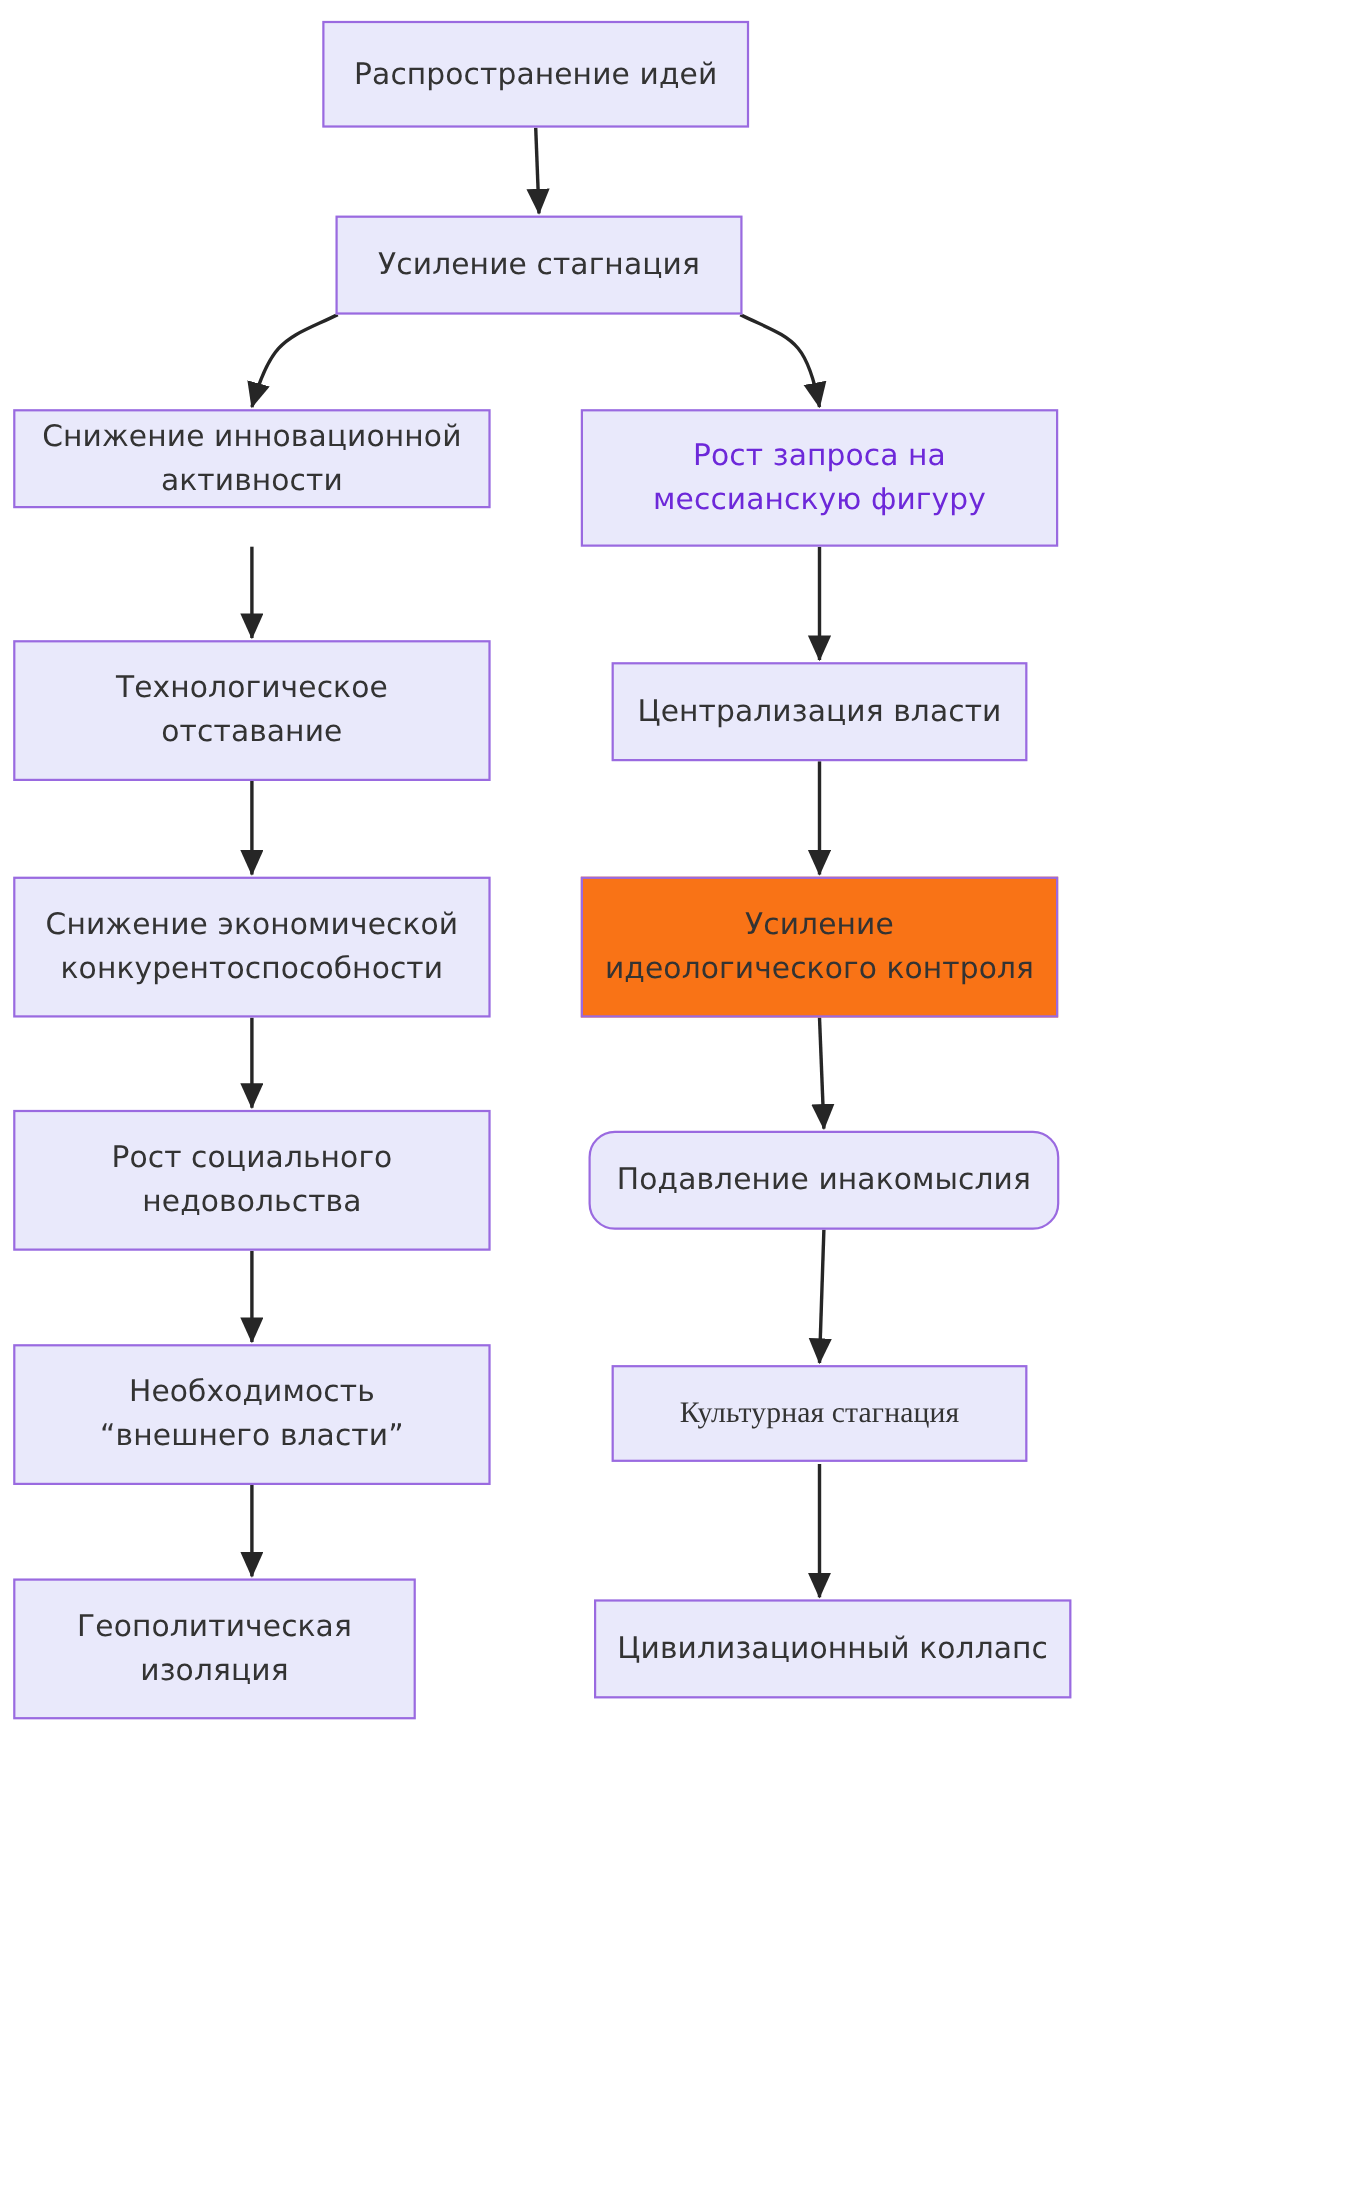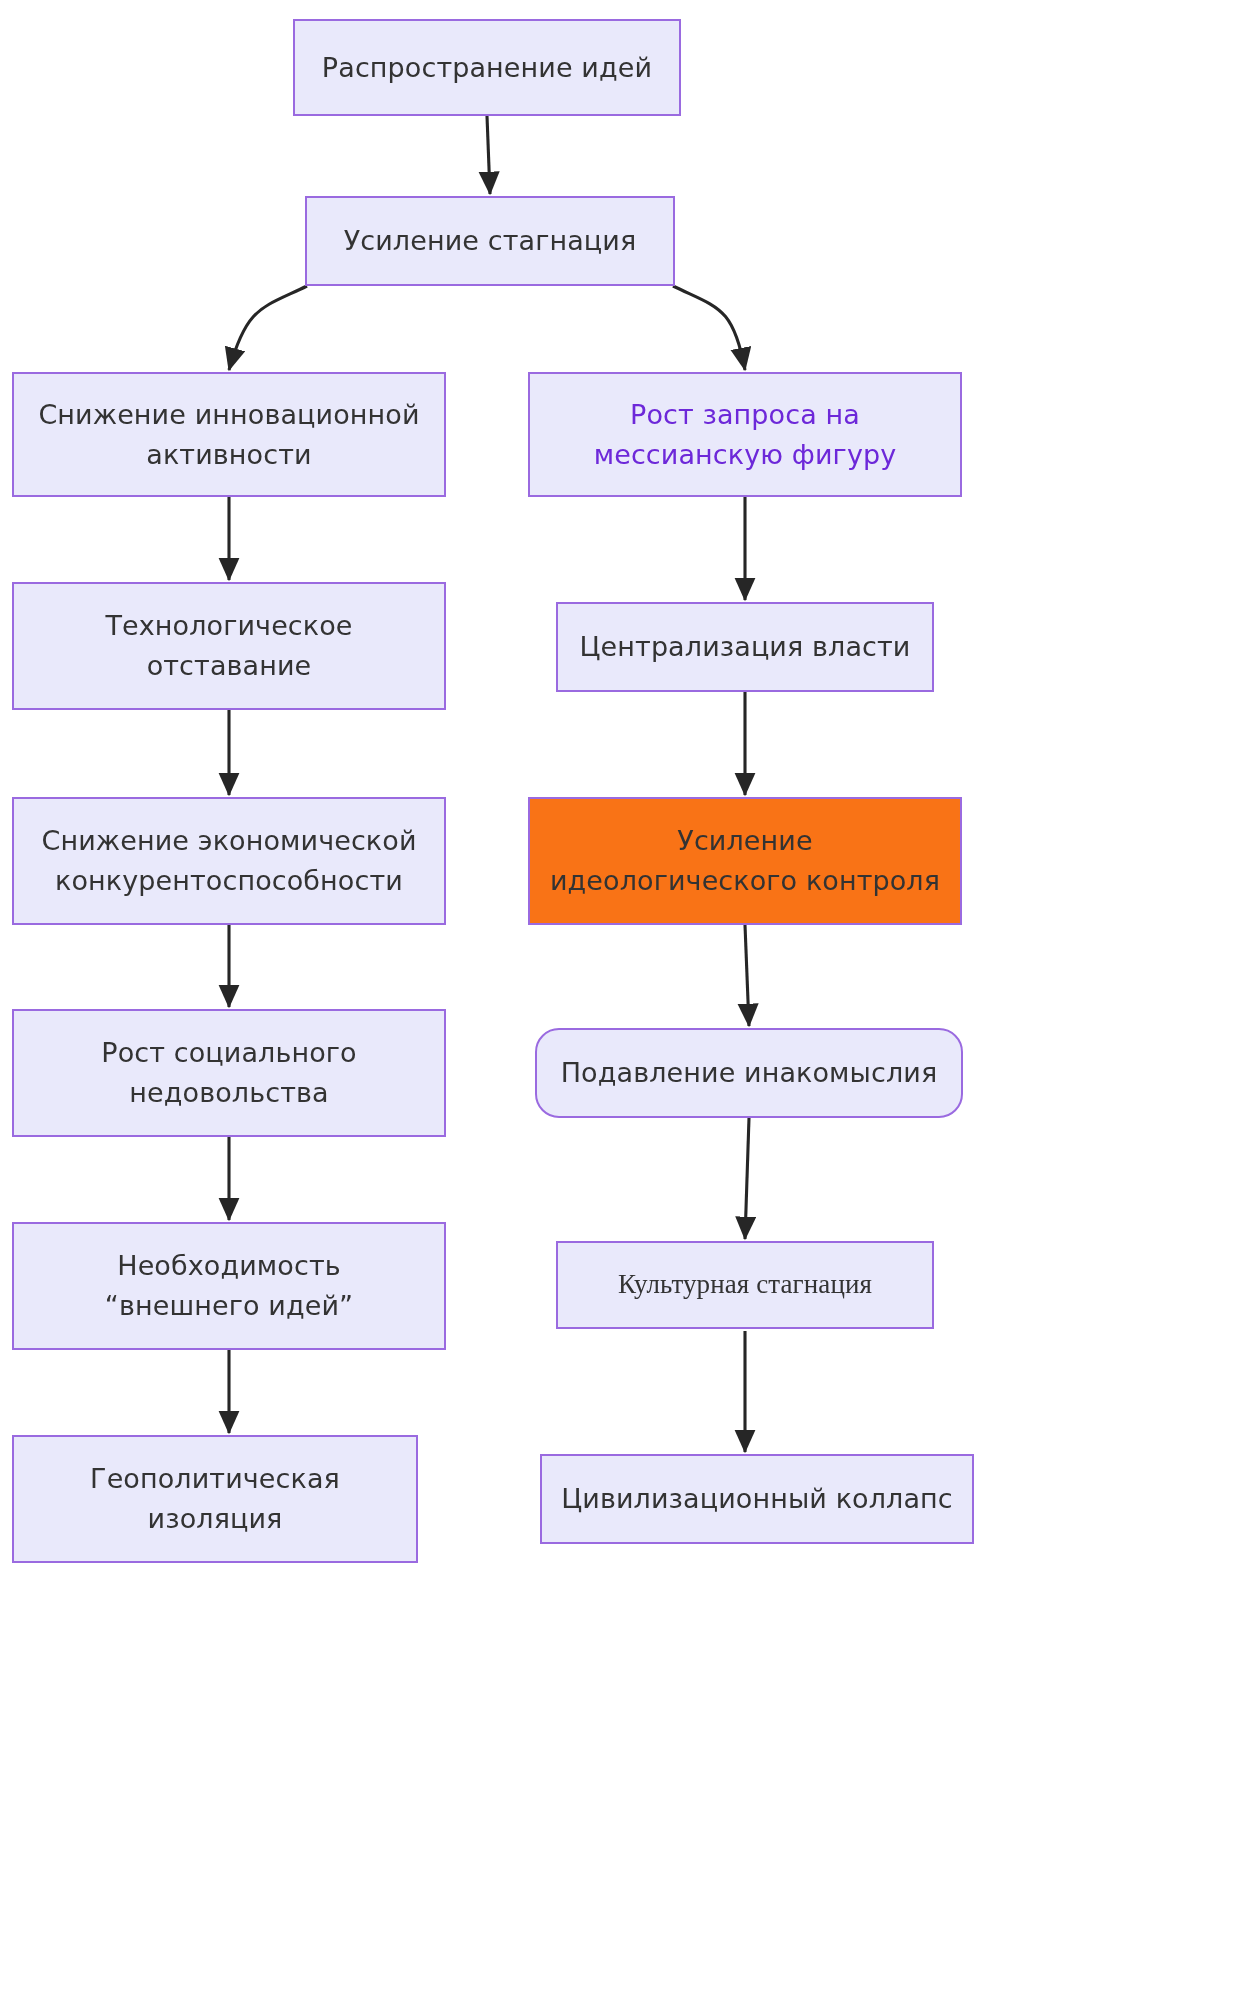--- a/index.html
+++ b/index.html
@@ -67,35 +67,35 @@
         <path d="M745,682 L745,785" marker-end="url(#arrowhead)" stroke="#262626"></path>
         <path d="M745,915 L749,1016" marker-end="url(#arrowhead)" stroke="#262626"></path>
         <path d="M749,1108 L745,1229" marker-end="url(#arrowhead)" stroke="#262626"></path>
         <path d="M745,1321 L745,1442" marker-end="url(#arrowhead)" stroke="#262626"></path>
       </g>
   </svg>
 
   <div id="nodes">
       <div class="node" style="left: 293px; top: 9px; width: 388px; height: 97px; background: rgb(233, 233, 251); border-color: rgb(154, 106, 224); color: rgb(51, 51, 51);"><span>Распространение идей</span></div>
       <div class="node" style="left: 305px; top: 186px; width: 370px; height: 90px; background: rgb(233, 233, 251); border-color: rgb(154, 106, 224); color: rgb(51, 51, 51);"><span>Усиление стагнация</span></div>
-      <div class="node" style="left: 12px; top: 362px; width: 434px; height: 125px; background: rgb(233, 233, 251); border-color: rgb(154, 106, 224); color: rgb(51, 51, 51);"><span>Снижение инновационной
+      <div class="node" style="left: 12px; top: 362px; width: 434px; height: 90px; background: rgb(233, 233, 251); border-color: rgb(154, 106, 224); color: rgb(51, 51, 51);"><span>Снижение инновационной
 активности</span></div>
       <div class="node" style="left: 528px; top: 362px; width: 434px; height: 125px; background: rgb(233, 233, 251); border-color: rgb(154, 106, 224); color: #6d28d9;"><span>Рост запроса на
 мессианскую фигуру</span></div>
       <div class="node" style="left: 12px; top: 572px; width: 434px; height: 128px; background: rgb(233, 233, 251); border-color: rgb(154, 106, 224); color: rgb(51, 51, 51);"><span>Технологическое
 отставание</span></div>
       <div class="node" style="left: 556px; top: 592px; width: 378px; height: 90px; background: rgb(233, 233, 251); border-color: rgb(154, 106, 224); color: rgb(51, 51, 51);"><span>Централизация власти</span></div>
       <div class="node" style="left: 12px; top: 787px; width: 434px; height: 128px; background: rgb(233, 233, 251); border-color: rgb(154, 106, 224); color: rgb(51, 51, 51);"><span>Снижение экономической
 конкурентоспособности</span></div>
       <div class="node" style="left: 528px; top: 787px; width: 434px; height: 128px; background: #f97316; border-color: rgb(154, 106, 224); color: rgb(51, 51, 51);"><span>Усиление
 идеологического контроля</span></div>
       <div class="node" style="left: 12px; top: 999px; width: 434px; height: 128px; background: rgb(233, 233, 251); border-color: rgb(154, 106, 224); color: rgb(51, 51, 51);"><span>Рост социального
 недовольства</span></div>
       <div class="node" style="left: 535px; top: 1018px; width: 428px; height: 90px; background: rgb(233, 233, 251); border-color: rgb(154, 106, 224); color: rgb(51, 51, 51); border-radius: 24px;"><span>Подавление инакомыслия</span></div>
       <div class="node" style="left: 12px; top: 1212px; width: 434px; height: 128px; background: rgb(233, 233, 251); border-color: rgb(154, 106, 224); color: rgb(51, 51, 51);"><span>Необходимость
-“внешнего идей”</span></div>
+“внешнего власти”</span></div>
       <div class="node" style="left: 556px; top: 1231px; width: 378px; height: 88px; background: rgb(233, 233, 251); border-color: rgb(154, 106, 224); color: rgb(51, 51, 51); font-family: Liberation Serif, serif;"><span>Культурная стагнация</span></div>
-      <div class="node" style="left: 12px; top: 1425px; width: 406px; height: 128px; background: rgb(233, 233, 251); border-color: rgb(154, 106, 224); color: rgb(51, 51, 51); text-align: center;"><span>Геополитическая
+      <div class="node" style="left: 12px; top: 1425px; width: 366px; height: 128px; background: rgb(233, 233, 251); border-color: rgb(154, 106, 224); color: rgb(51, 51, 51); text-align: center;"><span>Геополитическая
 изоляция</span></div>
       <div class="node" style="left: 540px; top: 1444px; width: 434px; height: 90px; background: rgb(233, 233, 251); border-color: rgb(154, 106, 224); color: rgb(51, 51, 51);"><span>Цивилизационный коллапс</span></div>
     </div>
 
 </div>
 
 </body></html>

